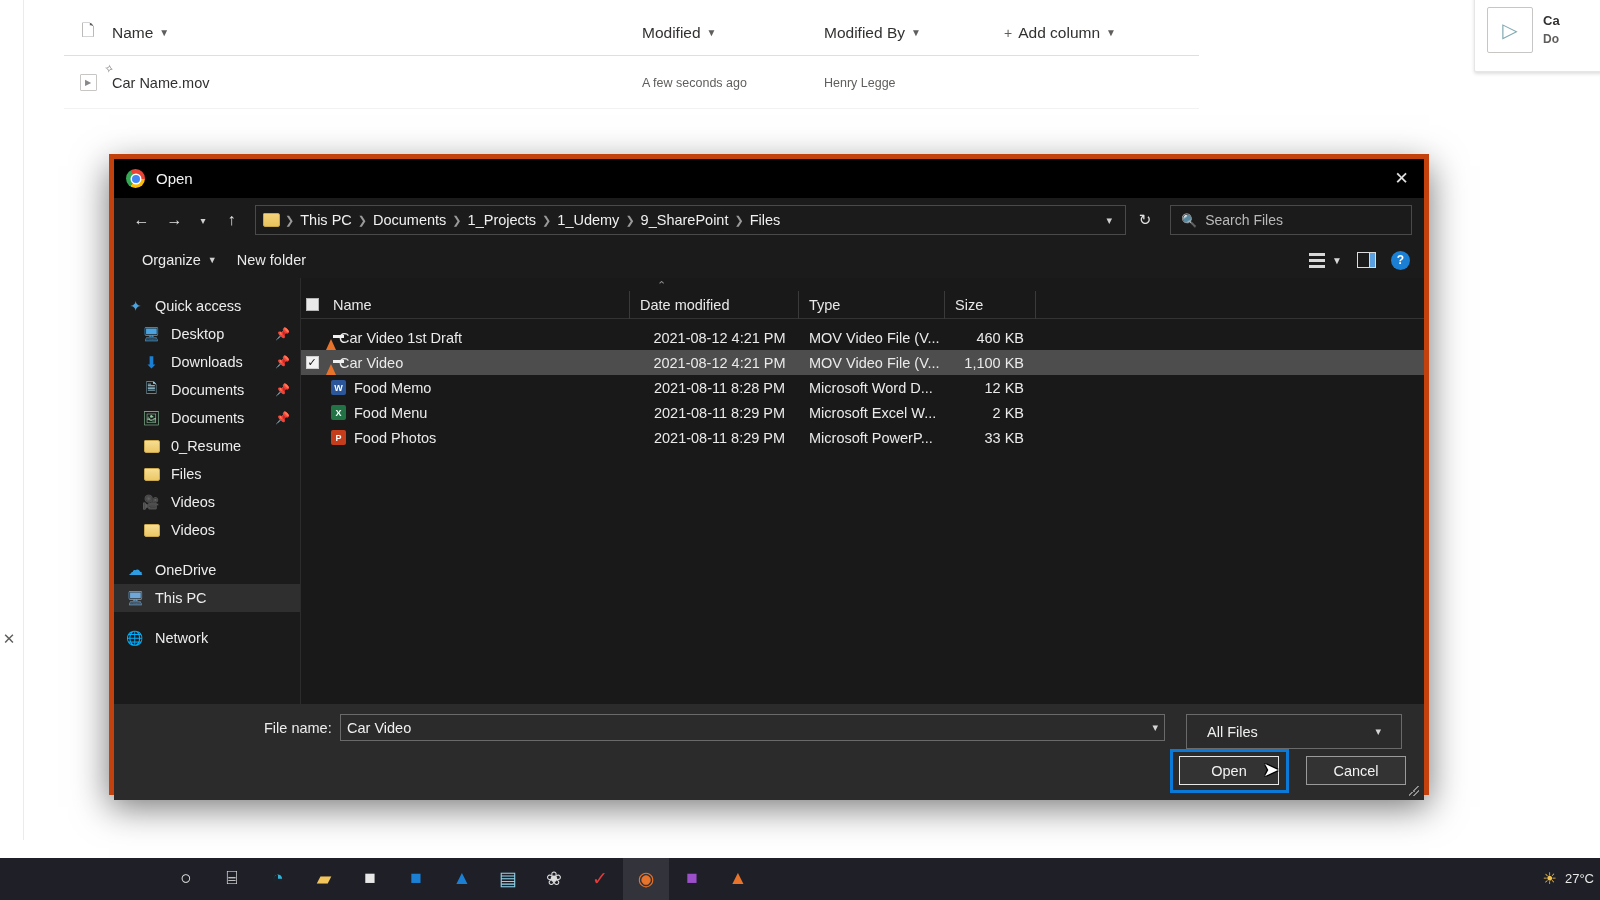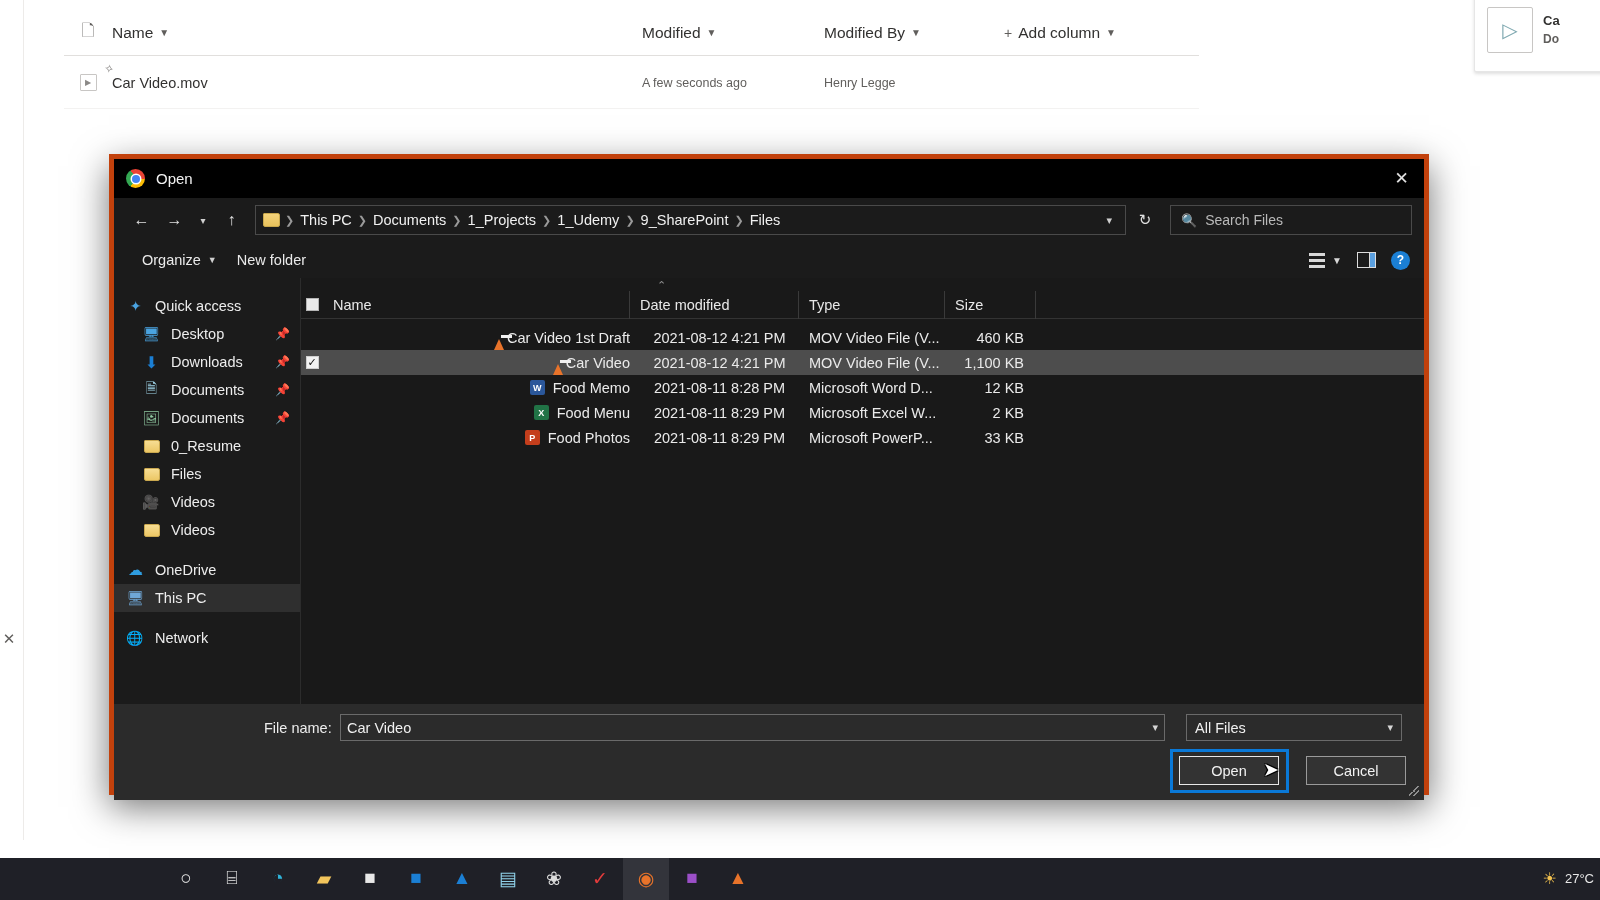--- a/index.html
+++ b/index.html
@@ -192,21 +192,21 @@
 
   .frow {
     height:25px; display:flex; align-items:center; font-size:14.5px; color:#eaeaea;
   }
   .frow.sel { background:#4d4d4d; }
   .fcheck { width:22px; display:flex; align-items:center; justify-content:center; }
   .chk-on {
     width:13px; height:13px; border:1px solid #cfcfcf; background:#f2f2f2; color:#111;
     font-size:11px; line-height:11px; display:flex; align-items:center; justify-content:center;
   }
-  .fname { width:307px; display:flex; align-items:center; gap:8px; padding-left:8px;justify-content:flex-end; }
+  .fname { width:307px; display:flex; align-items:center; gap:8px; padding-left:8px; }
   .fdate { width:169px; padding-left:10px;text-align:center; }
   .ftype { width:146px; padding-left:10px; }
   .fsize { width:91px; padding-right:12px; text-align:right; }
 
   
   .ic-vlc { width:15px; height:15px; position:relative; flex:0 0 auto; }
   .ic-vlc::before{
     content:""; position:absolute; left:50%; top:1px; margin-left:-5px;
     border-left:5px solid transparent; border-right:5px solid transparent;
     border-bottom:11px solid #e8732a;
@@ -227,23 +227,23 @@
   .fn-label {
     position:absolute; left:150px; top:16px; font-size:14.5px; color:#ededed;
   }
   .fn-input {
     position:absolute; left:226px; top:10px; width:825px; height:27px;
     background:#2b2b2b; border:1px solid #6a6a6a; display:flex; align-items:center;
     padding:0 6px; font-size:14.5px; color:#f0f0f0;
   }
   .fn-caret { margin-left:auto; font-size:11px; color:#d5d5d5; }
   .filter-select {
-    position:absolute; left:1072px; top:10px; width:216px; height:27px;
+    position:absolute; left:1072px; top:10px; width:216px; height:35px;
     background:#2b2b2b; border:1px solid #6a6a6a; display:flex; align-items:center;
-    padding:0 8px; font-size:14.5px; color:#f0f0f0;justify-content:space-between;
+    padding:0 20px; font-size:14.5px; color:#f0f0f0;justify-content:space-between;
   }
   .btn-focus-ring {
     position:absolute; left:1056px; top:45px; width:119px; height:44px;
     border:3px solid #0a79d8;
   }
   .btn {
     position:absolute; height:29px; width:100px; background:#333333;
     border:1px solid #9a9a9a; color:#f2f2f2; font-size:14.5px;
     display:flex; align-items:center; justify-content:center;
   }
@@ -289,21 +289,21 @@
       <span class="chev">▼</span>
     </div>
   </div>
 
   <div class="sp-row">
     <div class="sp-row-icon">
       <div class="sp-vidbox">▶</div>
     </div>
     <div class="sp-name-cell" style="width:530px">
       <span class="sp-sparkle">✧</span>
-      <span>Car Video.mov</span>
+      <span>Car Name.mov</span>
     </div>
     <div class="sp-meta" style="width:182px">A few seconds ago</div>
     <div class="sp-meta" style="width:180px">Henry Legge</div>
   </div>
 
   <div class="sp-toast">
     <div class="sp-toast-thumb">▷</div>
     <div class="sp-toast-text">
       <div>Ca</div>
       <div class="sub">Do</div>

